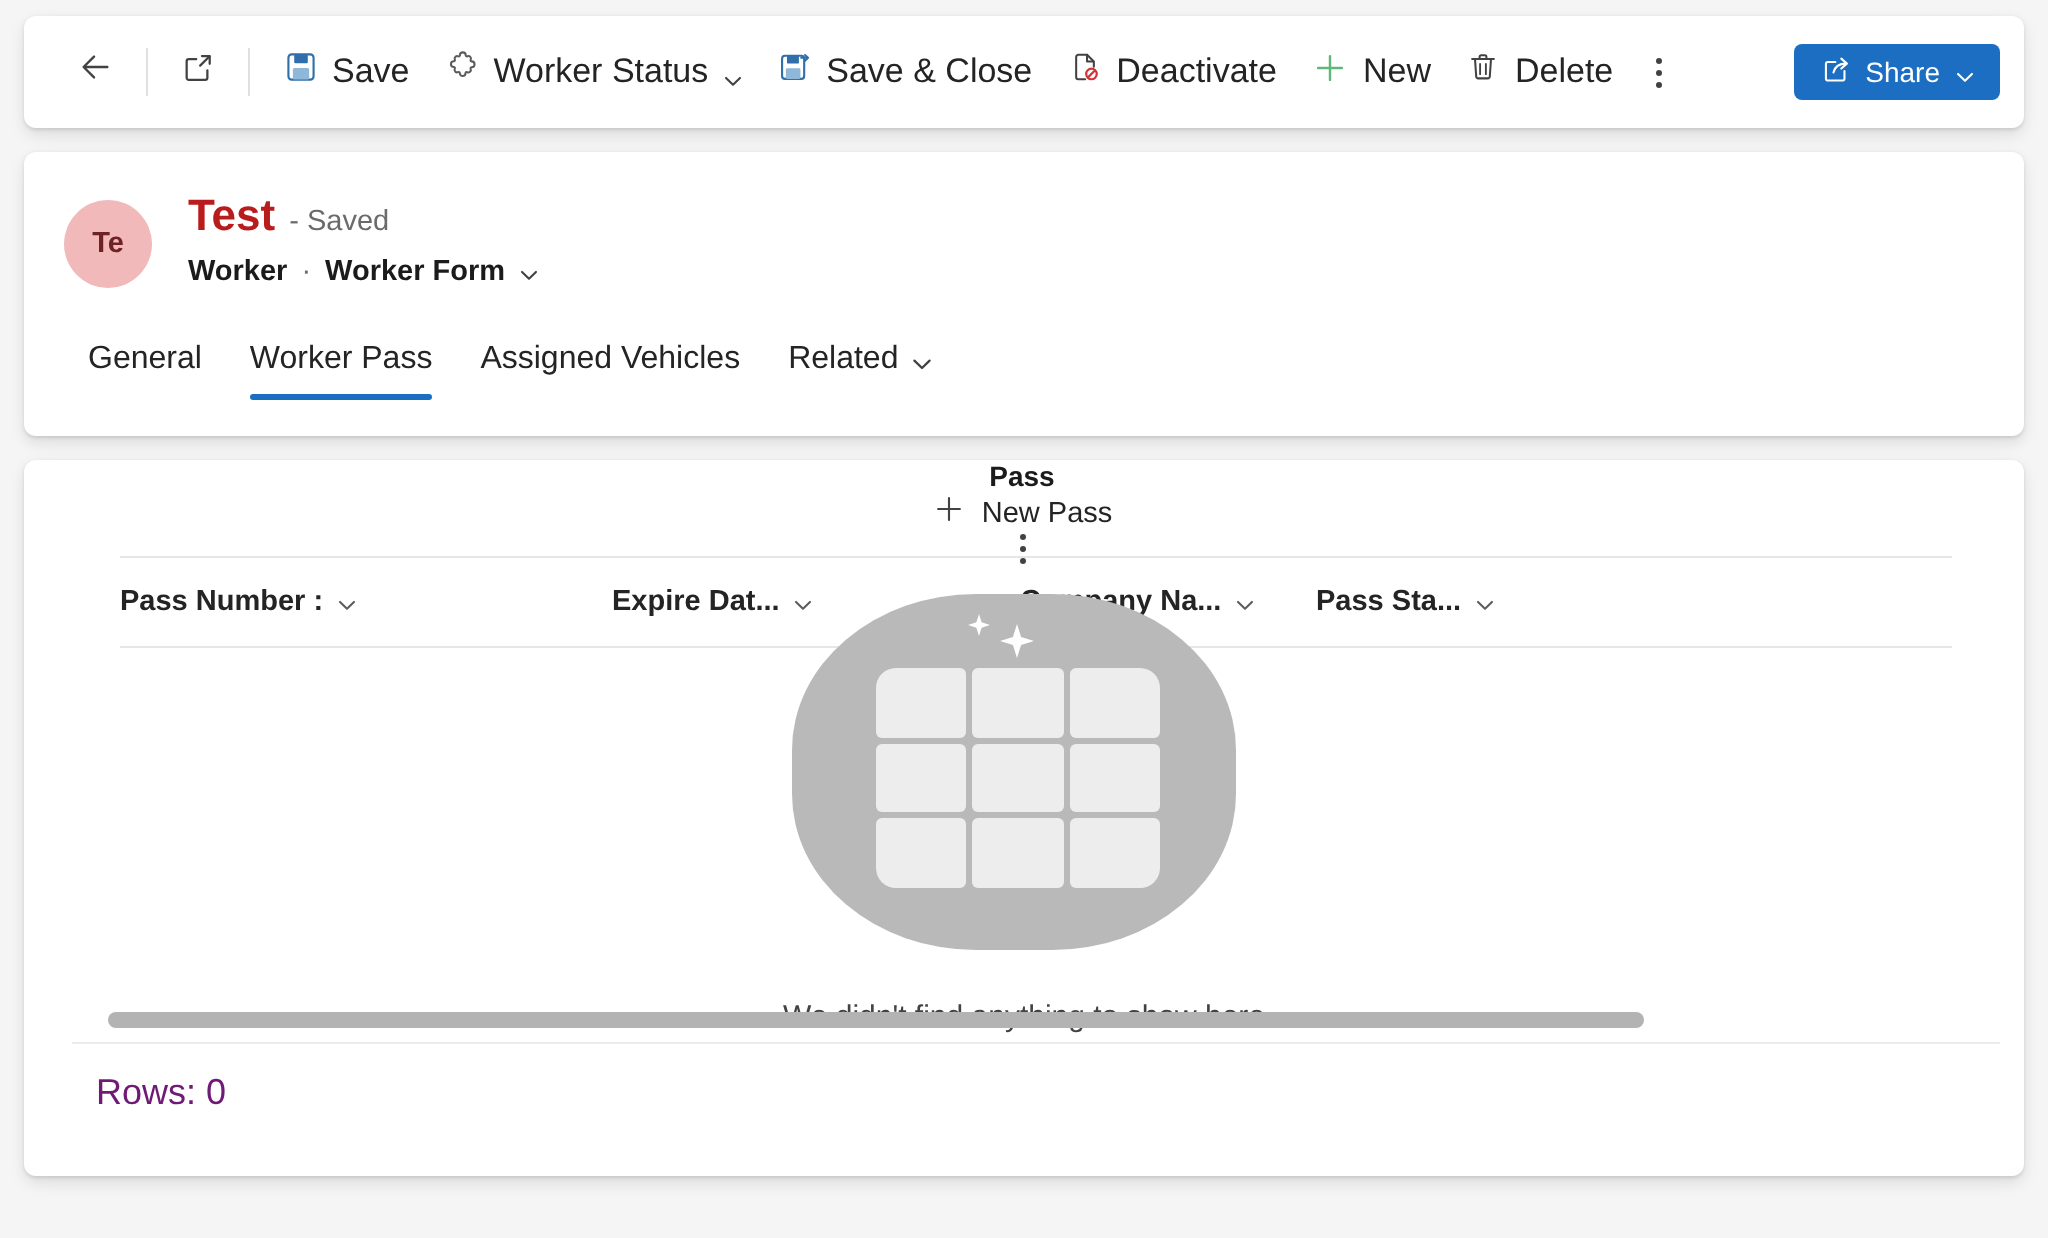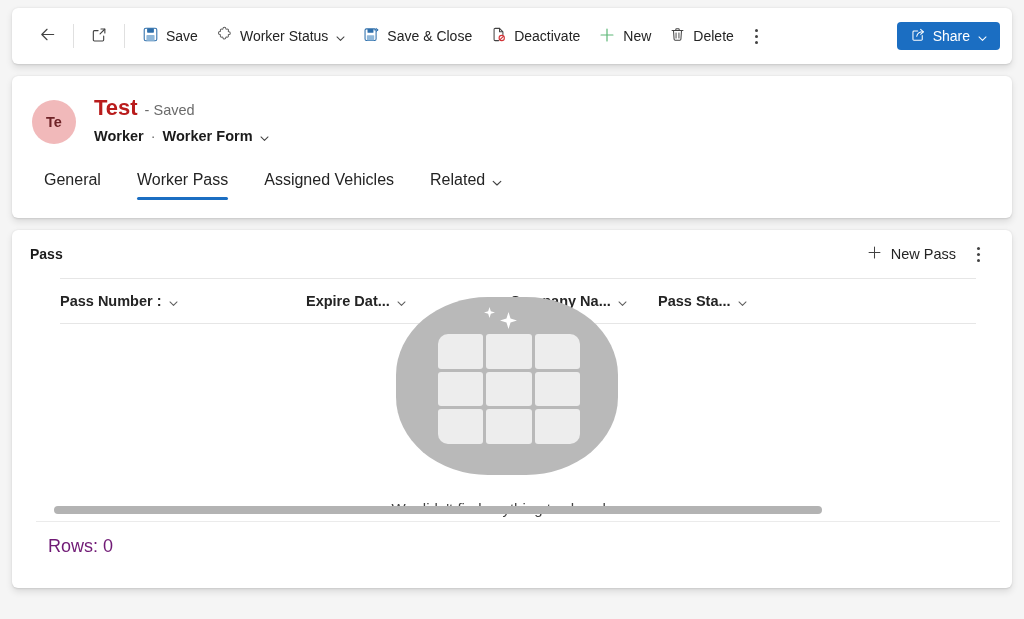--- a/index.html
+++ b/index.html
@@ -29,21 +29,21 @@
     align-items: center;
     padding: 0 12px 0 18px;
   }
   .cmd-btn {
     display: flex; align-items: center;
     gap: 7px;
     height: 36px;
     padding: 0 9px;
     border: none; background: transparent;
     font-family: "Liberation Sans", sans-serif;
-    font-size: 14px;
+    font-size: 17px;
     color: #242424;
     cursor: pointer;
     white-space: nowrap;
     border-radius: 4px;
   }
   .icon-only { padding: 0 8px; }
   .vsep {
     width: 1px; height: 24px;
     background: #e0e0e0;
     margin: 0 8px;
@@ -130,21 +130,21 @@
     display: flex; align-items: center; gap: 6px;
     background: none; border: none; padding: 0;
     font-family: "Liberation Sans", sans-serif;
     font-size: 14.5px; font-weight: 600; color: #1b1b1b;
     cursor: pointer;
   }
 
   
   .tabs {
     display: flex; align-items: flex-end;
-    gap: 12px;
+    gap: 0;
     padding-left: 20px;
     margin-top: 14px;
     height: 42px;
   }
   .tab {
     position: relative;
     display: flex; align-items: center; gap: 6px;
     height: 40px;
     padding: 0 12px;
     background: none; border: none;
@@ -170,20 +170,21 @@
     width: 1000px; height: 358px;
     background: #ffffff;
     border-radius: 6px;
     box-shadow: 0 0.6px 1.8px rgba(0,0,0,0.10), 0 3.2px 7.2px rgba(0,0,0,0.10);
     overflow: hidden;
   }
   .grid-top {
     display: flex; align-items: center;
     height: 48px;
     padding: 0 20px 0 18px;
+    flex-direction: column;
   }
   .grid-label {
     font-size: 14px; font-weight: 700; color: #1b1b1b;
   }
   .newpass {
     display: flex; align-items: center; gap: 8px;
     background: none; border: none;
     height: 32px; padding: 0 8px;
     font-family: "Liberation Sans", sans-serif;
     font-size: 14.5px; color: #242424;

